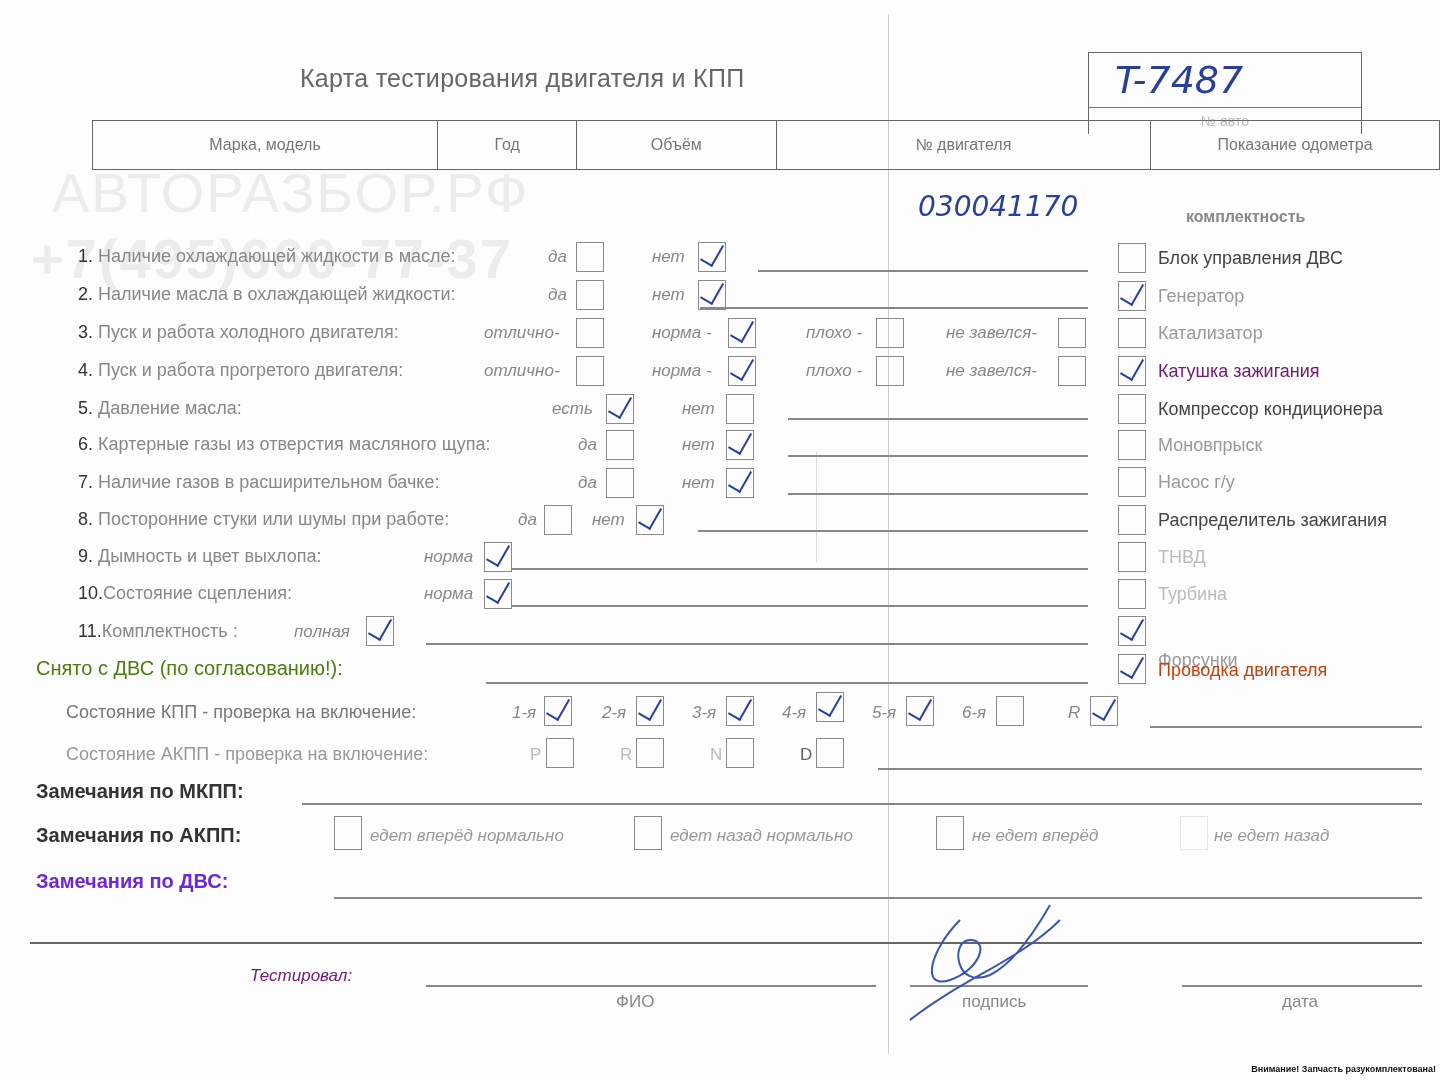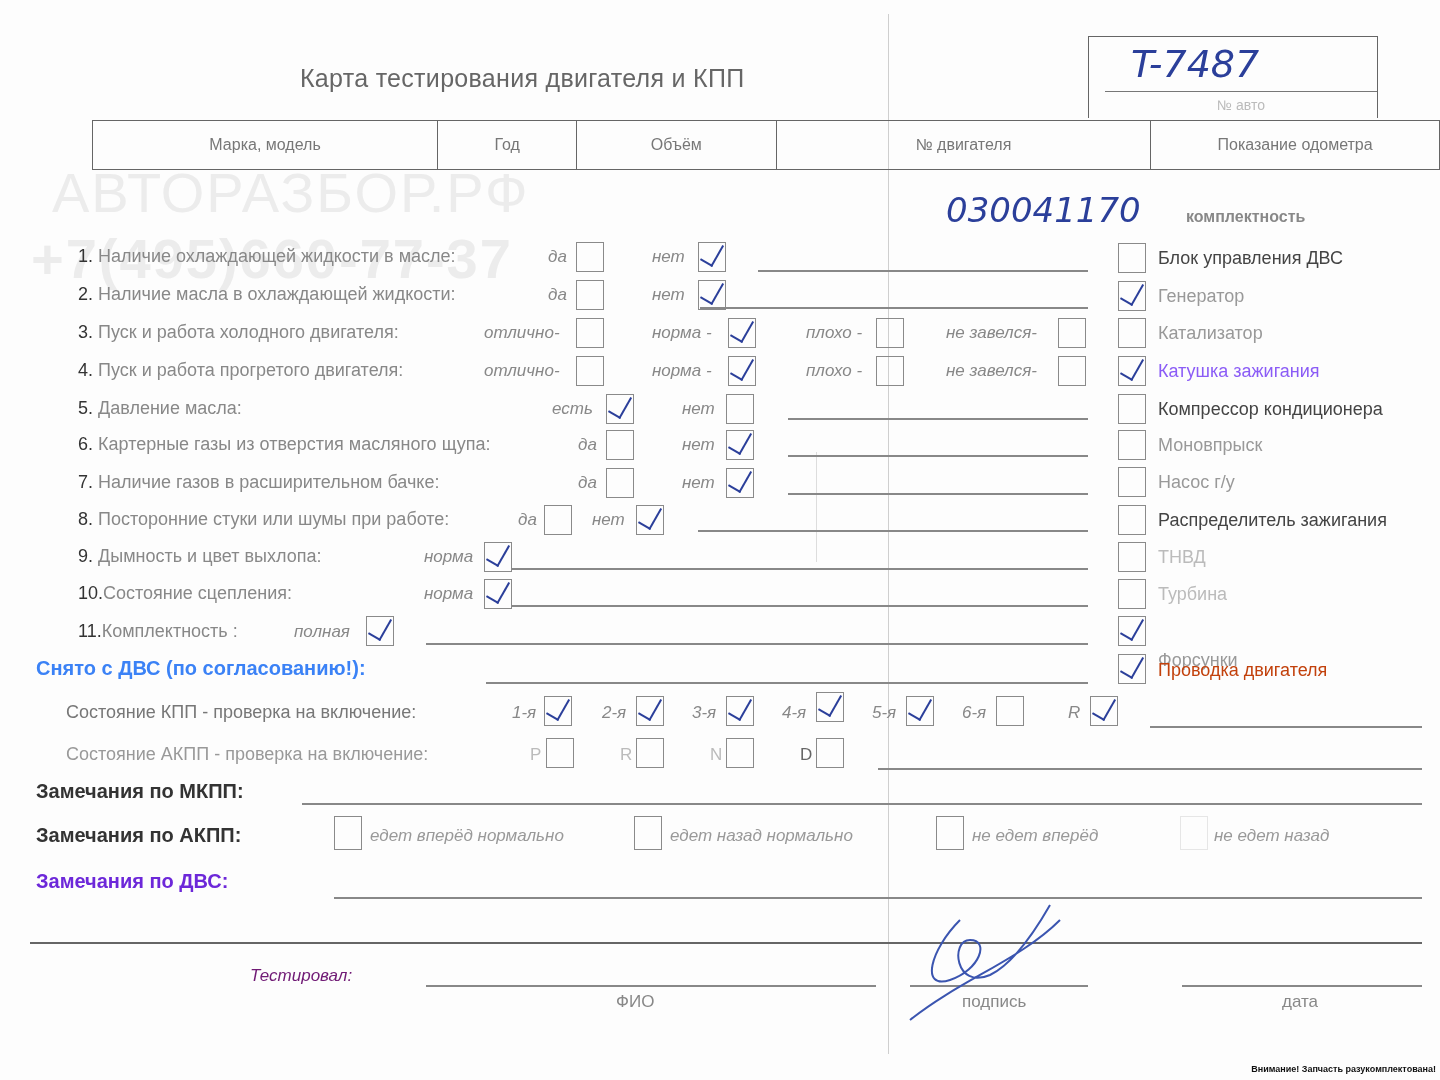--- a/index.html
+++ b/index.html
@@ -8,21 +8,21 @@
   .abs{position:absolute;}
   .fold{position:absolute;left:888px;top:14px;width:1px;height:1040px;background:#cfcfcf;}
   .fold2{position:absolute;left:816px;top:452px;width:1px;height:110px;background:#ddd;}
   .title{left:300px;top:64px;font-size:25px;color:#666;letter-spacing:0.3px;}
   .wm{color:#ececec;font-size:56px;letter-spacing:2px;white-space:nowrap;}
   
   table.hdr{position:absolute;left:92px;top:120px;border-collapse:collapse;}
   table.hdr td{border:1.5px solid #666;padding:12px;text-align:center;}
   table.hdr td.h{height:24px;font-size:16px;color:#777;}
   table.hdr td.v{height:46px;font-family:"DejaVu Sans",sans-serif;font-style:italic;font-size:30px;color:#2b3f9a;text-align:left;padding-left:6px;white-space:nowrap;overflow:visible;}
-  .avto{position:absolute;left:1088px;top:36px;width:272px;border:1.5px solid #666;border-bottom:none;padding-left:16px;}
+  .avto{position:absolute;left:1088px;top:52px;width:272px;border:1.5px solid #666;border-bottom:none;}
   .avto .num{height:54px;font-family:"DejaVu Sans",sans-serif;font-style:italic;font-size:38px;color:#2b3f9a;padding-left:26px;border-bottom:1.5px solid #777;line-height:54px;}
   .avto .lbl{height:26px;font-size:14px;color:#bbb;text-align:center;line-height:26px;}
   .hw{font-family:"DejaVu Sans",sans-serif;font-style:italic;color:#2b3f9a;}
   .row{position:absolute;left:78px;font-size:18px;color:#888;white-space:nowrap;}
   .row .n{color:#333;}
   .opt{position:absolute;font-size:17px;font-style:italic;color:#888;white-space:nowrap;}
   .cb{position:absolute;width:28px;height:30px;border:1.5px solid #8a8a8a;box-sizing:border-box;background:transparent;}
   .cb.checked::after{content:"";position:absolute;left:6px;top:-2px;width:12px;height:22px;
        border-right:2.5px solid #2b3f9a;border-bottom:2.5px solid #2b3f9a;transform:rotate(30deg);}
   .line{position:absolute;height:1.5px;background:#888;}
@@ -54,21 +54,21 @@
   <tbody>
       <tr>
     <td class="h" style="width:332px">Марка, модель</td>
     <td class="h" style="width:118px">Год</td>
     <td class="h" style="width:180px">Объём</td>
     <td class="h" style="width:362px">№ двигателя</td>
     <td class="h" style="width:272px">Показание одометра</td>
   </tr>
 </tbody>
   </table>
-<div class="abs hw" style="left:918px;top:190px;font-size:34px;margin-left:28px;">030041170</div>
+<div class="abs hw" style="left:918px;top:190px;font-size:28px;">030041170</div>
 
 <div class="abs ktitle">комплектность</div>
 
 <div class="row" style="top:246px"><span class="n">1.</span> <span>Наличие охлаждающей жидкости в масле:</span></div>
 <div class="opt" style="left:548px;top:247px">да</div>
 <div class="cb" style="left:576px;top:242px"></div>
 <div class="opt" style="left:652px;top:247px">нет</div>
 <div class="cb checked" style="left:698px;top:242px"></div>
 <div class="line" style="left:758px;top:270px;width:330px"></div>
 
@@ -142,39 +142,39 @@
 <div class="cb checked" style="left:366px;top:616px"></div>
 <div class="line" style="left:426px;top:643px;width:662px"></div>
 
 <div class="cb" style="left:1118px;top:243px"></div>
 <div class="kitem dark" style="top:248px">Блок управления ДВС</div>
 <div class="cb checked" style="left:1118px;top:281px"></div>
 <div class="kitem" style="top:286px">Генератор</div>
 <div class="cb" style="left:1118px;top:318px"></div>
 <div class="kitem" style="top:323px">Катализатор</div>
 <div class="cb checked" style="left:1118px;top:356px"></div>
-<div class="kitem" style="top:361px;color:#8b5cf6">Катушка зажигания</div>
+<div class="kitem" style="top:361px;color:#701a75">Катушка зажигания</div>
 <div class="cb" style="left:1118px;top:394px"></div>
 <div class="kitem dark" style="top:399px">Компрессор кондиционера</div>
 <div class="cb" style="left:1118px;top:430px"></div>
 <div class="kitem" style="top:435px">Моновпрыск</div>
 <div class="cb" style="left:1118px;top:467px"></div>
 <div class="kitem" style="top:472px">Насос г/у</div>
 <div class="cb" style="left:1118px;top:505px"></div>
 <div class="kitem dark" style="top:510px">Распределитель зажигания</div>
 <div class="cb" style="left:1118px;top:542px"></div>
 <div class="kitem" style="top:547px;color:#bbb">ТНВД</div>
 <div class="cb" style="left:1118px;top:579px"></div>
 <div class="kitem" style="top:584px;color:#bbb">Турбина</div>
 <div class="cb checked" style="left:1118px;top:616px"></div>
 <div class="kitem" style="top:650px">Форсунки</div>
 <div class="cb checked" style="left:1118px;top:654px"></div>
 <div class="kitem" style="top:660px;color:#c2410c">Проводка двигателя</div>
 
-<div class="bold-lbl" style="top:657px;font-weight:bold;color:#3b82f6">Снято с ДВС (по согласованию!):</div>
+<div class="bold-lbl" style="top:657px;font-weight:normal;color:#4d7c0f">Снято с ДВС (по согласованию!):</div>
 <div class="line" style="left:486px;top:682px;width:602px"></div>
 
 <div class="sub-lbl" style="top:702px">Состояние КПП - проверка на включение:</div>
 <div class="opt" style="left:512px;top:703px">1-я</div>
 <div class="cb checked" style="left:544px;top:696px"></div>
 <div class="opt" style="left:602px;top:703px">2-я</div>
 <div class="cb checked" style="left:636px;top:696px"></div>
 <div class="opt" style="left:692px;top:703px">3-я</div>
 <div class="cb checked" style="left:726px;top:696px"></div>
 <div class="opt" style="left:782px;top:703px">4-я</div>

